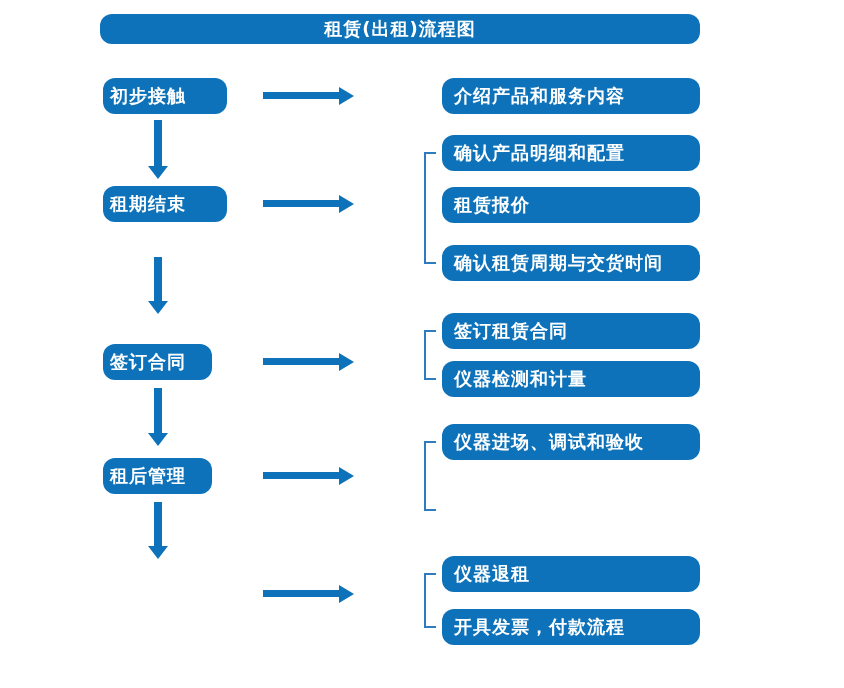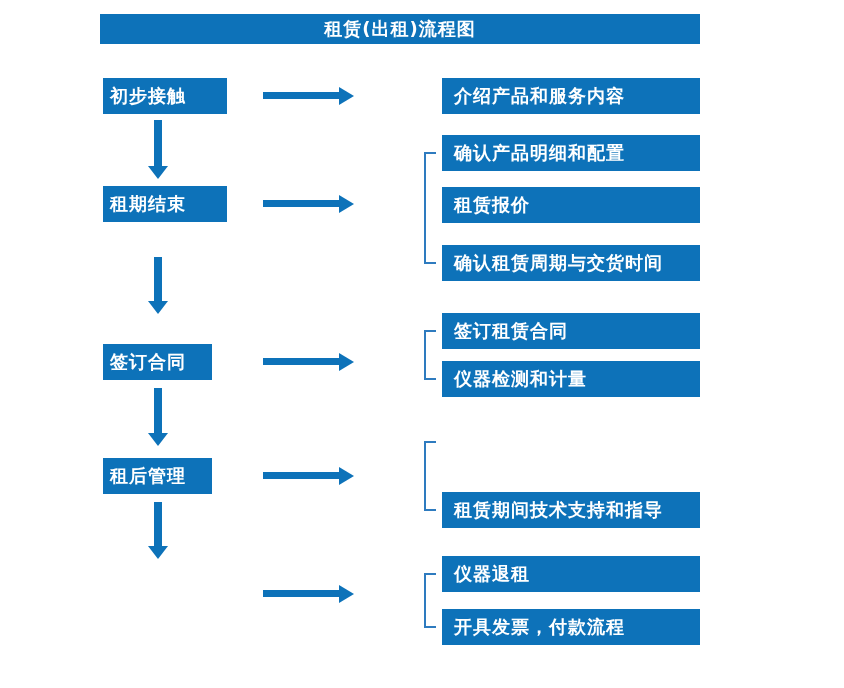--- a/index.html
+++ b/index.html
@@ -13,20 +13,21 @@
   }
   .blue-box {
     position: absolute;
     background: #0d72b9;
     color: #ffffff;
     font-weight: bold;
     font-size: 18px;
     display: flex;
     align-items: center;
     letter-spacing: 1px;
+    border-radius: 12px;
   }
   .title-bar {
     left: 100px; top: 14px; width: 600px; height: 30px;
     justify-content: center;
     font-size: 18px;
   }
   .step { padding-left: 7px; height: 36px; }
   .step.wide   { left: 103px; width: 124px; font-family: Liberation Mono, monospace; }
   .step.narrow { left: 103px; width: 109px; }
   .detail {
@@ -121,22 +122,22 @@
 
   <div class="v-shaft" style="top:388px;height:45px"></div>
   <div class="v-head" style="top:433px"></div>
 
   <div class="blue-box step narrow" style="top:458px">
     <span>租后管理</span>
   </div>
   <div class="h-shaft" style="top:472px"></div>
   <div class="h-head" style="top:467px"></div>
   <div class="bracket" style="top:441px;height:70px"></div>
-  <div class="blue-box detail" style="top:492px">
-    <span>租赁期间技术支持和指导</span>
+  <div class="blue-box detail" style="top:424px">
+    <span>仪器进场、调试和验收</span>
   </div>
 
   <div class="v-shaft" style="top:502px;height:44px"></div>
   <div class="v-head" style="top:546px"></div>
 
   <div class="h-shaft" style="top:590px"></div>
   <div class="h-head" style="top:585px"></div>
   <div class="bracket" style="top:573px;height:55px"></div>
   <div class="blue-box detail" style="top:556px">
     <span>仪器退租</span>

